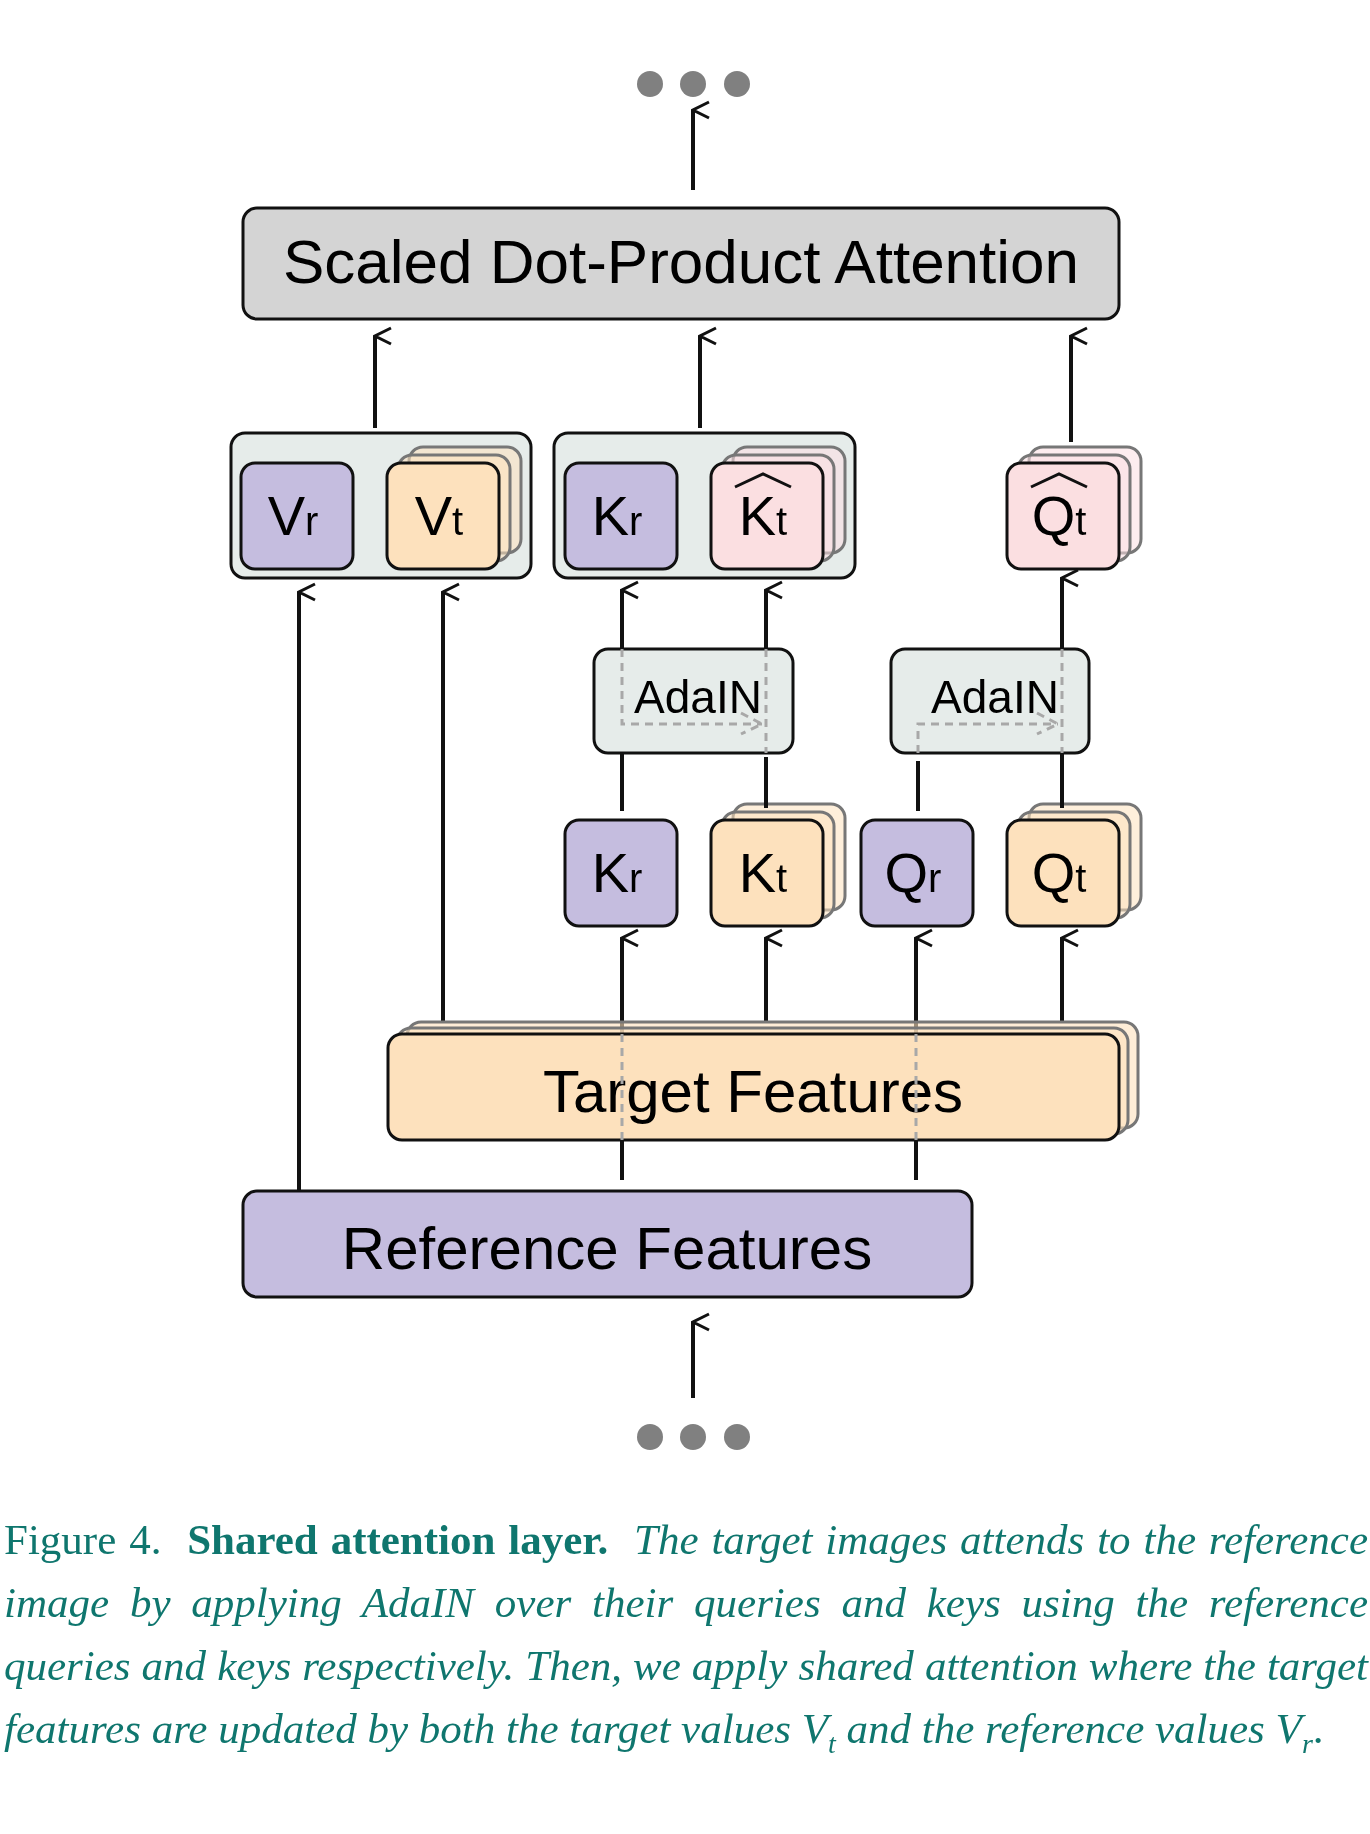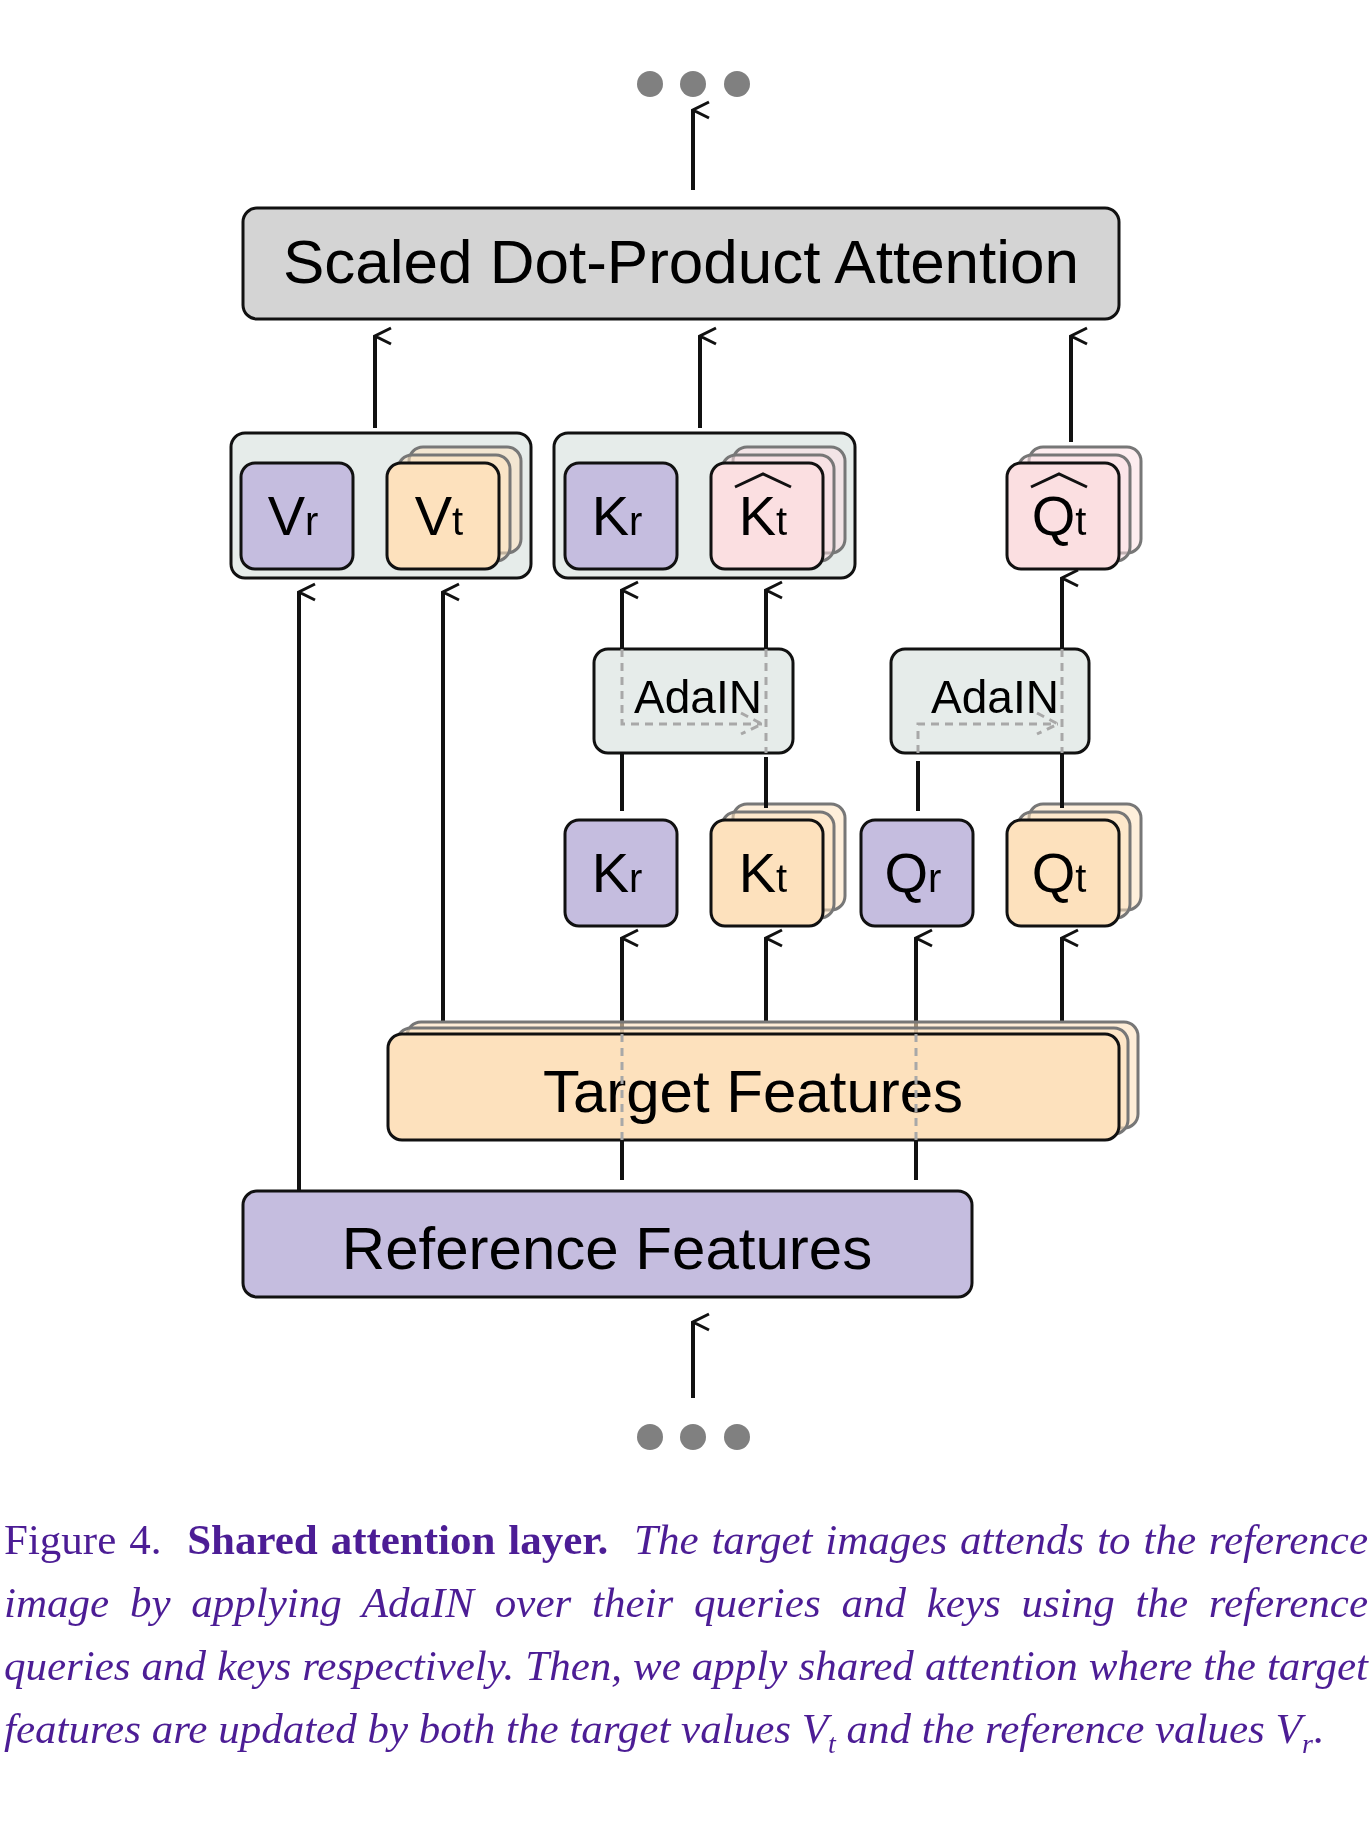--- a/index.html
+++ b/index.html
@@ -2,21 +2,21 @@
 <html><head>
   <meta charset="utf-8">
   <style>
     html, body { margin: 0; padding: 0; background: #ffffff; }
     body { width: 1370px; height: 1834px; position: relative; overflow: hidden; }
     #diagram { position: absolute; left: 0; top: 0; width: 1370px; height: 1460px; }
     .box-text { font-family: "Liberation Sans", sans-serif; fill: #000; }
     .caption {
       position: absolute; left: 4px; top: 1508px; width: 1364px;
       font-family: "Liberation Serif", serif; font-size: 43px; line-height: 63px;
-      color: #4c1d95; text-align: justify; text-align-last: left; margin: 0;
+      color: #0f766e; text-align: justify; text-align-last: left; margin: 0;
     }
     .caption .bold { font-weight: bold; }
     .caption .ital { font-style: italic; }
     .caption sub { font-size: 28px; line-height: 0; font-style: italic; }
   </style>
 </head>
 <body>
 
 <svg id="diagram" xmlns="http://www.w3.org/2000/svg" width="1370" height="1460" viewBox="0 0 1370 1460">
   <defs>

